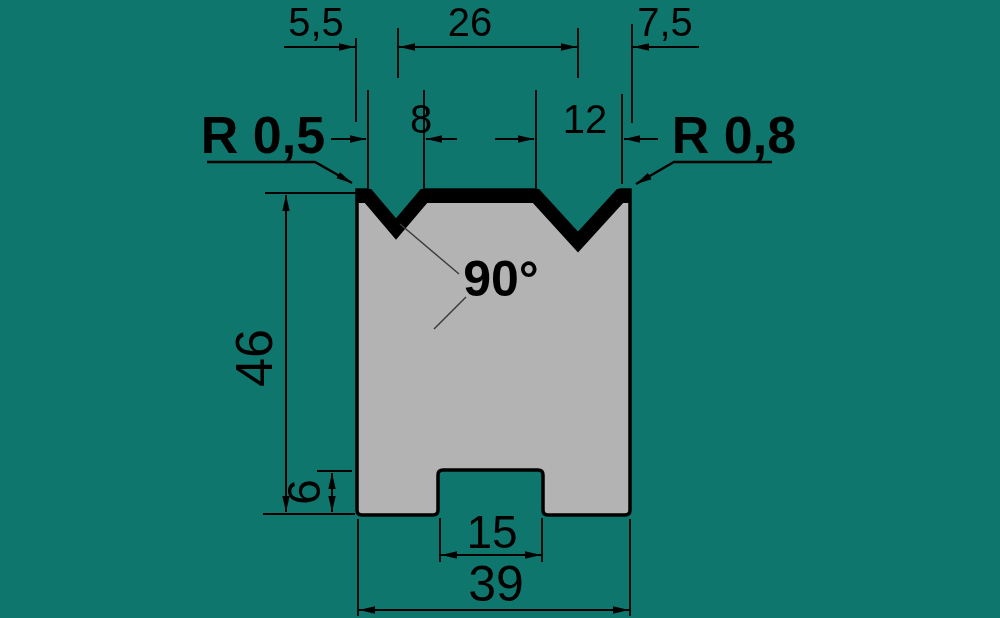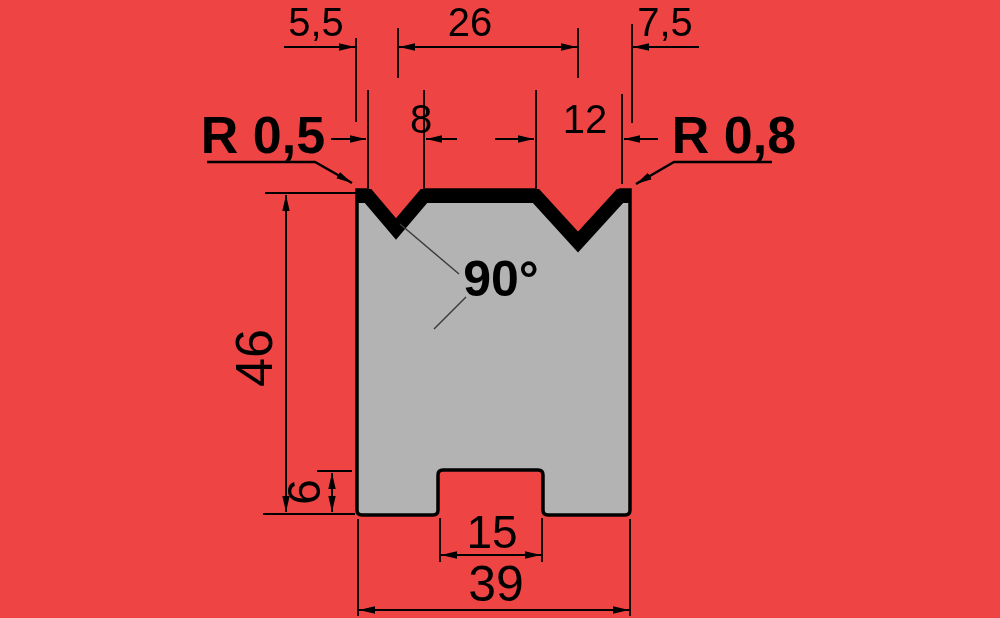--- a/index.html
+++ b/index.html
@@ -1,19 +1,19 @@
 <!DOCTYPE html>
 <html><head>
 <meta charset="utf-8">
 <style>
   html,body{margin:0;padding:0;background:#ffffff;}
   .stage{
     position:relative;
     width:1000px;height:618px;
-    background:#ef4444;
+    background:#0f766e;
     overflow:hidden;
     font-family:"Liberation Sans","DejaVu Sans",sans-serif;
   }
   svg{position:absolute;left:0;top:0;}
   .dimtxt{
     font-family:"Liberation Sans","DejaVu Sans",sans-serif;
     fill:#000000;
     text-anchor:middle;
   }
   .t40{font-size:40px;}

